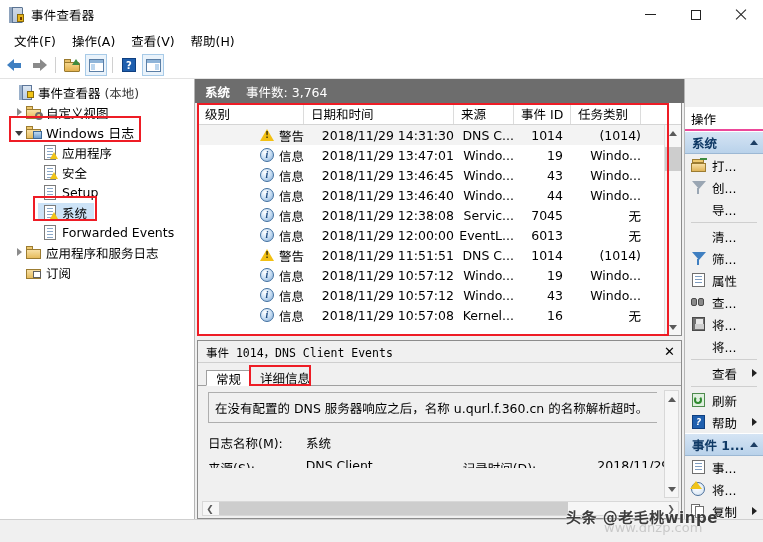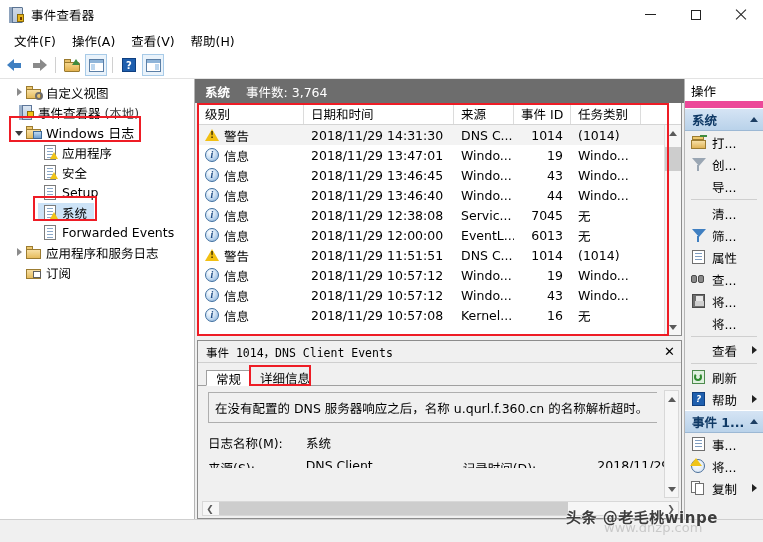--- a/index.html
+++ b/index.html
@@ -308,21 +308,21 @@
     position: relative;
   }
   .row {
     display: flex;
     height: 20px;
     align-items: center;
     font-size: 12.5px;
     box-sizing: border-box;
   }
   .row.alt { background: #f3f3f3; }
-  .cell { box-sizing: border-box; padding-left: 7px; white-space: nowrap; overflow: hidden; display:flex; align-items:center;}
+  .cell { box-sizing: border-box; white-space: nowrap; overflow: hidden; display:flex; align-items:center;justify-content:flex-end;}
   .cell.num { justify-content: flex-end; padding-right: 8px; padding-left:0; }
   .sev-ico { width: 14px; height: 14px; margin-right: 5px; flex: none; position: relative; }
   .sev-warn:before {
     content:""; position:absolute; left:0; top:1px; width:0;height:0;
     border-left:7px solid transparent; border-right:7px solid transparent; border-bottom:12px solid #f2c013;
   }
   .sev-warn:after {
     content:"!"; position:absolute; left:0; right:0; top:2px; text-align:center;
     font-size:9px; font-weight:bold; color:#4a3a00; line-height:11px;
   }
@@ -416,21 +416,21 @@
   
   .actions {
     width: 78px; flex: none;
     background: #f0f0f0;
     border-left: 1px solid #b5b5b5;
     display: flex; flex-direction: column;
     overflow: hidden;
   }
   .act-title {
     height: 22px; display:flex; align-items:center; padding-left:6px;
-    font-size:12.5px; background:#ffffff; border-bottom:7px solid #ec4899; flex:none;
+    font-size:12.5px; background:#ffffff; border-bottom:2px solid #ec4899; flex:none;margin-top:28px;
   }
   .act-group {
     height: 21px; display:flex; align-items:center; padding: 0 5px 0 7px;
     background: linear-gradient(180deg,#d5e4f4,#b9d2ea);
     font-size: 12.5px; font-weight:bold; color:#103a66; flex:none;
     border-top:1px solid #ffffff; border-bottom:1px solid #9cb8d4;
   }
   .act-group .caret { margin-left:auto; width:0;height:0;
     border-left:4px solid transparent;border-right:4px solid transparent;border-bottom:5px solid #1d3e63;}
   .act-item {
@@ -552,38 +552,38 @@
       <span class="panel-ico right">
           <i class="pane"></i>
         </span>
     </div>
   </div>
 
   <div class="main">
 
     <div class="tree-pane">
 
+      <div class="tree-row" style="padding-left:4px">
+        <span class="tw"></span>
+        <span class="ico ico-ev">
+            <i class="b"></i>
+            <i class="s"></i>
+            <i class="g"></i>
+          </span>
+        <span class="tree-label"><span>事件查看器</span><span class="sub"> (本地)</span></span>
+      </div>
+
       <div class="tree-row" style="padding-left:12px">
         <span class="tw collapsed"></span>
         <span class="ico ico-fold">
             <i class="fb"></i>
             <i class="ft2"></i>
             <i class="mag"></i>
           </span>
         <span class="tree-label">自定义视图</span>
-      </div>
-
-      <div class="tree-row" style="padding-left:4px">
-        <span class="tw"></span>
-        <span class="ico ico-ev">
-            <i class="b"></i>
-            <i class="s"></i>
-            <i class="g"></i>
-          </span>
-        <span class="tree-label"><span>事件查看器</span><span class="sub"> (本地)</span></span>
       </div>
 
       <div class="tree-row" style="padding-left:12px">
         <span class="tw expanded"></span>
         <span class="ico ico-fold">
             <i class="fb"></i>
             <i class="ft2"></i>
             <i class="mon"></i>
           </span>
         <span class="tree-label" style="font-size:13px">Windows 日志</span>

